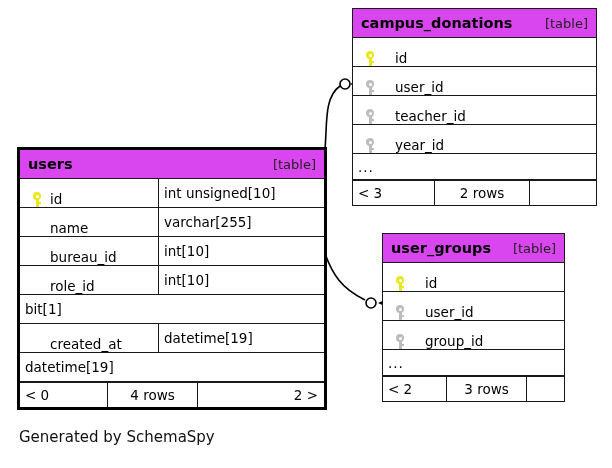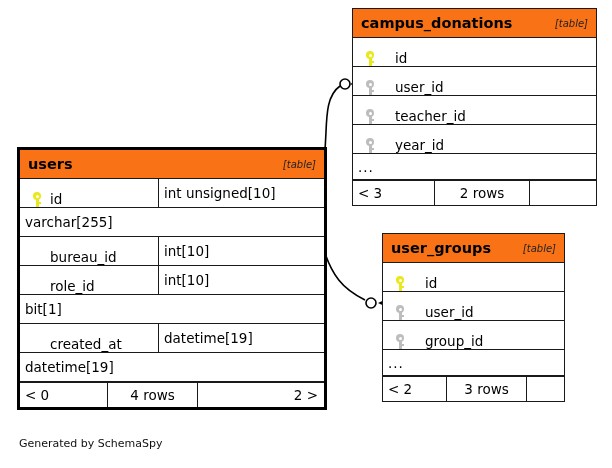--- a/index.html
+++ b/index.html
@@ -28,40 +28,39 @@
   .table-box {
     position: absolute;
     background: #ffffff;
     border: 1px solid #1a1a1a;
     box-sizing: border-box;
   }
   .table-box.focal {
     border: 3px solid #000000;
   }
   .tbl-header {
-    background: #f97316;
+    background: #d946ef;
     border-bottom: 1px solid #1a1a1a;
     display: flex;
     align-items: center;
     justify-content: space-between;
     padding: 0 8px;
     box-sizing: border-box;
     height: 29px;
   }
   .tbl-name {
     font-weight: bold;
     font-size: 14.5px;
     color: #000000;
     white-space: nowrap;
   }
   .tbl-kind {
-    font-size: 10px;
+    font-size: 13px;
     color: #222222;
     white-space: nowrap;
-    font-style: italic;
   }
 
   .tbl-row {
     display: flex;
     align-items: stretch;
     border-bottom: 1px solid #1a1a1a;
     height: 29px;
     box-sizing: border-box;
   }
   .tbl-row:last-of-type { border-bottom: none; }
@@ -177,22 +176,22 @@
   .cd-box .foot-next { flex: 1; }
 
   .ug-box .foot-prev { width: 64px; }
   .ug-box .foot-rows { width: 80px; }
   .ug-box .foot-next { flex: 1; }
 
   
   #caption {
     position: absolute;
     left: 19px;
-    top: 437px;
-    font-size: 11px;
+    top: 428px;
+    font-size: 15px;
     color: #111111;
     white-space: nowrap;
   }
 </style>
 </head>
 <body>
 
 <div id="canvas">
 
   <svg id="edges" viewBox="0 0 612 468" width="612" height="468">
@@ -222,20 +221,24 @@
               <span class="stem"></span>
               <span class="tooth"></span>
           </span>
         </span>
         <span class="colname">id</span>
       </div>
       <div class="cell-type">int unsigned[10]</div>
     </div>
 
     <div class="tbl-row">
+      <div class="cell-name">
+        <span class="keyslot"></span>
+        <span class="colname">name</span>
+      </div>
       <div class="cell-type">varchar[255]</div>
     </div>
 
     <div class="tbl-row">
       <div class="cell-name">
         <span class="keyslot"></span>
         <span class="colname">bureau_id</span>
       </div>
       <div class="cell-type">int[10]</div>
     </div>

